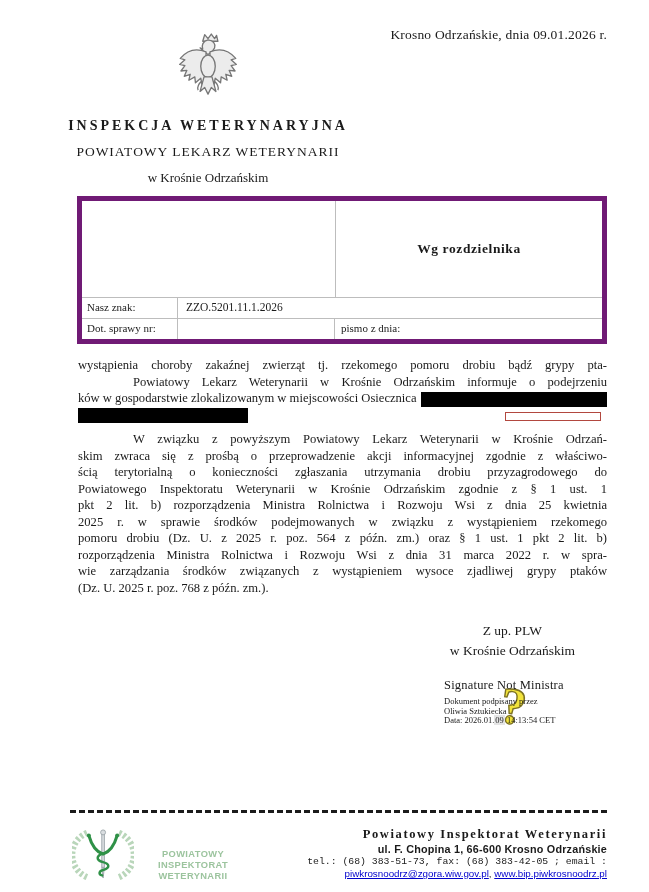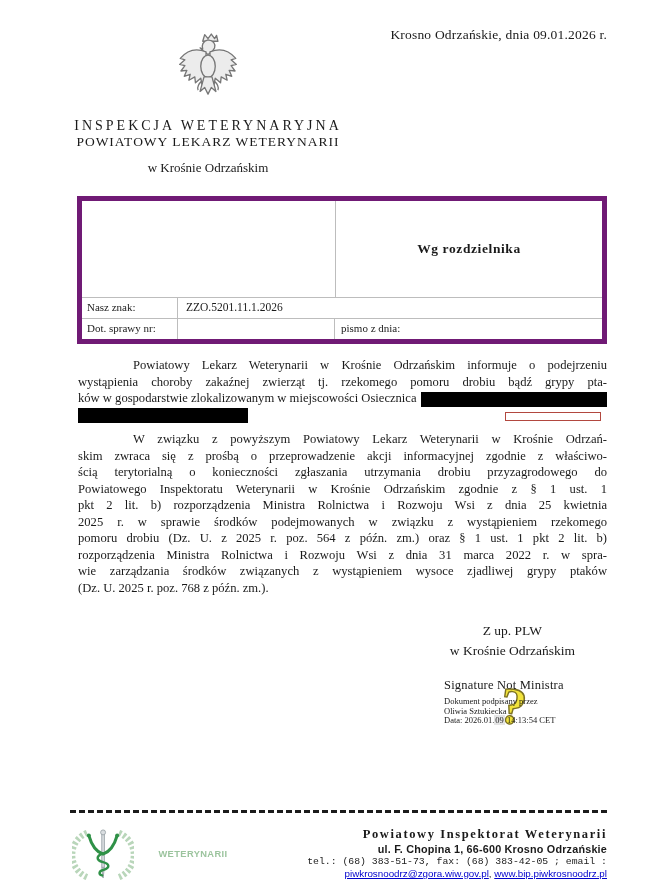--- a/index.html
+++ b/index.html
@@ -8,22 +8,22 @@
     position:relative; width:649px; height:892px; background:#ffffff;
     font-family:"Liberation Serif","DejaVu Serif",serif; color:#1a1a1a; overflow:hidden;
   }
   .date-line {
     position:absolute; top:27px; right:42px; font-size:13.5px; letter-spacing:.2px;
   }
   .header-col {
     position:absolute; left:48px; top:30px; width:320px; text-align:center;
   }
   .eagle { display:inline-block; }
-  .h-title { margin-top:6px; font-size:14px; font-weight:normal; letter-spacing:3px; }
-  .h-sub   { font-size:13.5px; letter-spacing:1px; }
+  .h-title { margin-top:6px; font-size:14px; font-weight:bold; letter-spacing:3px; }
+  .h-sub   { margin-top:10px; font-size:13.5px; letter-spacing:1px; }
   .h-loc   { margin-top:10px; font-size:13px; }
 
   .addr-table {
     position:absolute; left:77px; top:196px; width:530px;
     border:5px solid #701a75; font-size:11px;
   }
   .t-row1 { display:grid; grid-template-columns:253px 1fr; height:96px; }
   .t-row1 .c2 { border-left:1px solid #bdbdbd; display:flex; align-items:center; justify-content:center; }
   .recipient { font-weight:bold; font-size:13.5px; letter-spacing:.6px; }
   .t-row2 { display:grid; grid-template-columns:96px 1fr; height:21px; border-top:1px solid #bdbdbd; }
@@ -116,22 +116,22 @@
       <div class="t-cell-mid"></div>
       <div class="t-cell-right">
         <span>pismo z dnia:</span>
         <span></span>
       </div>
     </div>
   </div>
 
   <div class="body-text">
     <div class="p1">
+      <div class="bline">wystąpienia choroby zakaźnej zwierząt tj. rzekomego pomoru drobiu bądź grypy pta-</div>
       <div class="bline indent">Powiatowy Lekarz Weterynarii w Krośnie Odrzańskim informuje o podejrzeniu</div>
-      <div class="bline">wystąpienia choroby zakaźnej zwierząt tj. rzekomego pomoru drobiu bądź grypy pta-</div>
       <div class="lineflex">
         <span>ków w gospodarstwie zlokalizowanym w miejscowości Osiecznica</span>
         <span class="redact grow"></span>
       </div>
       <div class="lineflex">
         <span class="redact block2"></span>
       </div>
     </div>
     <div class="annotation-rect"></div>
     <div class="p2">
@@ -174,20 +174,21 @@
       <path d="M33.6 8 h3 v38 h-3 z" fill="#d9dde0" stroke="#9aa3a8" stroke-width="1"></path>
       <path d="M33.6 46 L35.1 58 L36.6 46 Z" fill="#d9dde0" stroke="#9aa3a8" stroke-width="1"></path>
       <circle cx="35.1" cy="6.5" r="2.8" fill="#d9dde0" stroke="#9aa3a8" stroke-width="1"></circle>
       <path d="M19 10 C23 24 29 29 35 31 M51 10 C47 24 41 29 35 31" fill="none" stroke="#2f9147" stroke-width="3.4" stroke-linecap="round"></path>
       <circle cx="19" cy="10" r="2.2" fill="#2f9147"></circle>
       <circle cx="51" cy="10" r="2.2" fill="#2f9147"></circle>
       <path d="M35 30 C27 33 27 38 35 40 C43 42 43 47 35 49 C30 50.5 30 54 34 55" fill="none" stroke="#2f9147" stroke-width="2.8" stroke-linecap="round"></path>
     </svg>
   </span>
   <div class="footer-logo-text">
+    <div>POWIATOWY INSPEKTORAT</div>
     <div>WETERYNARII</div>
   </div>
 
   <div class="footer-right">
     <div class="f-org">Powiatowy Inspektorat Weterynarii</div>
     <div class="f-addr">ul. F. Chopina 1, 66-600 Krosno Odrzańskie</div>
     <div class="f-tel">tel.: (68) 383-51-73,  fax: (68) 383-42-05 ; email :</div>
     <div class="f-links"><a href="#">piwkrosnoodrz@zgora.wiw.gov.pl</a><span>,  </span><a href="#">www.bip.piwkrosnoodrz.pl</a></div>
   </div>
 

